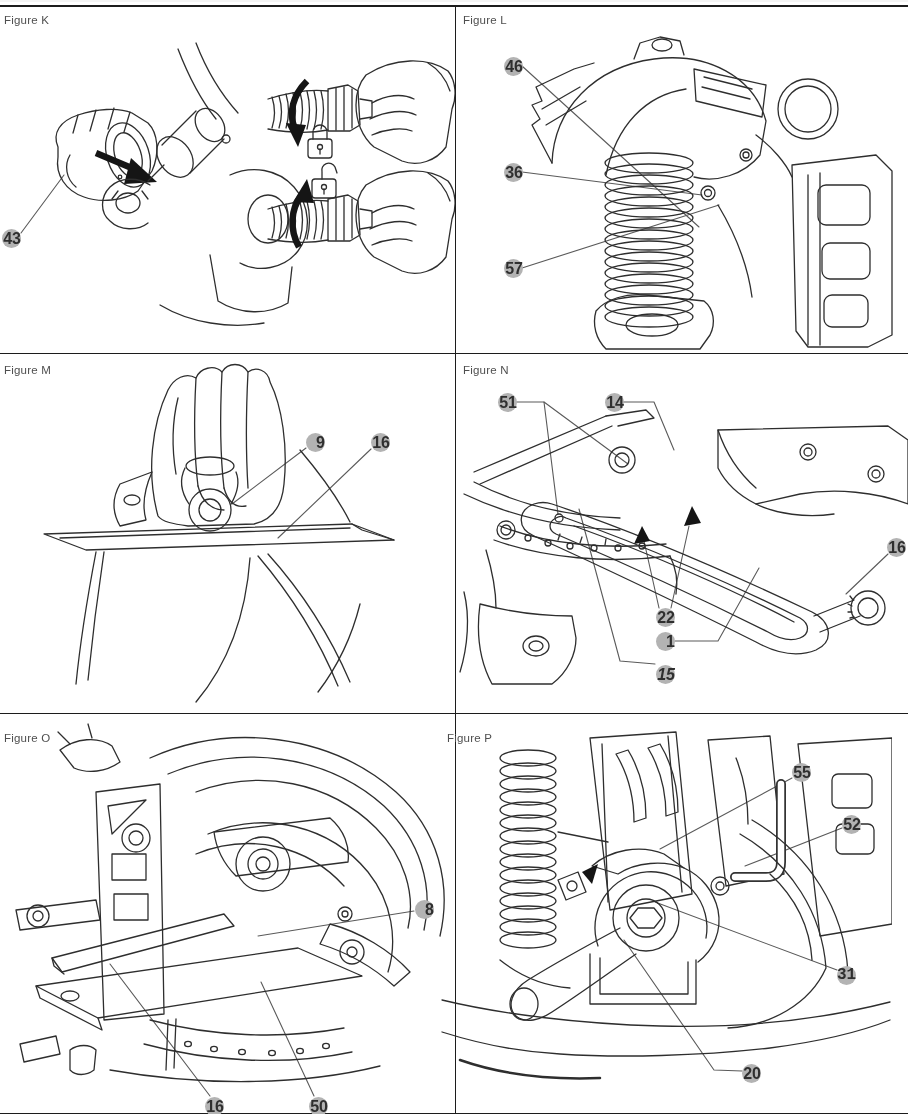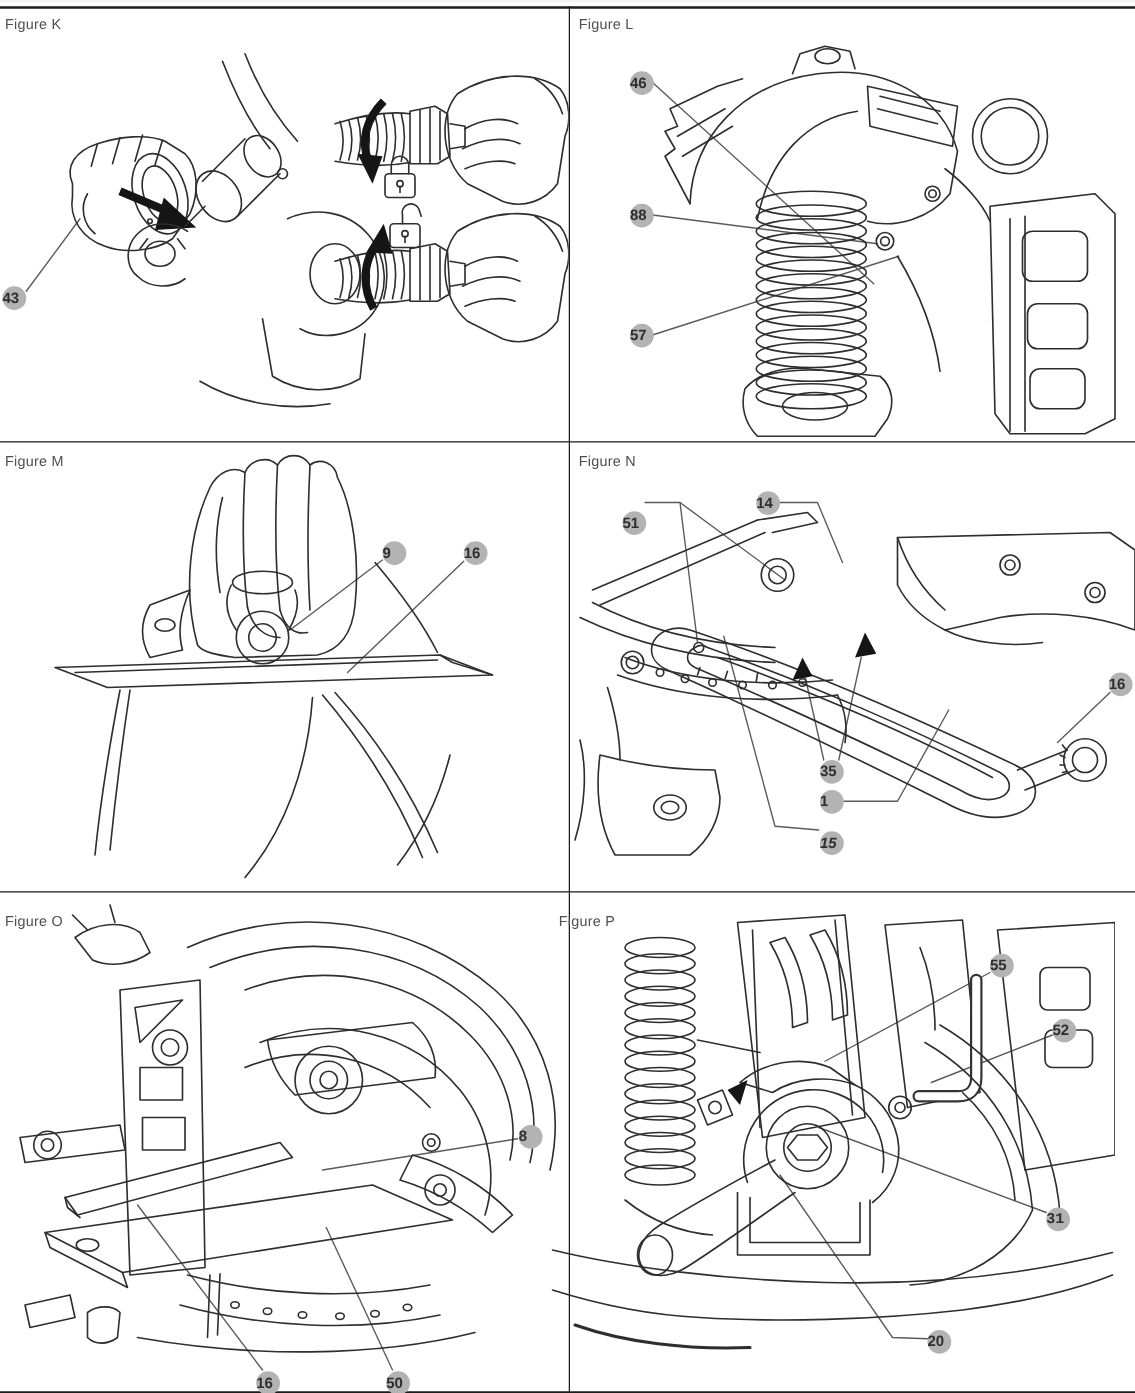--- a/index.html
+++ b/index.html
@@ -7,22 +7,22 @@
     --badge-bg:#b3b3b3; --badge-text:#2f2f2f; --figure-label:#4f4f4f;
   }
   html,body{margin:0;padding:0;background:#f4f4f4;}
   .page{position:relative;width:908px;height:1114px;background:var(--background);
         overflow:hidden;font-family:"Liberation Sans",sans-serif;margin:2px auto;}
   .gridline{position:absolute;background:var(--border);}
   .panel{position:absolute;}
   .panel svg{position:absolute;left:0;top:0;}
   .fig-label{position:absolute;font-size:11.5px;color:var(--figure-label);letter-spacing:.2px;}
   .badge{position:absolute;width:19px;height:19px;border-radius:50%;background:var(--badge-bg);
-         color:var(--badge-text);font-weight:bold;font-size:12px;line-height:19px;
-         text-align:left;z-index:3;}
+         color:var(--badge-text);font-weight:bold;font-size:16px;line-height:19px;
+         text-align:right;z-index:3;}
   g.art{stroke:var(--line-art);fill:none;stroke-width:1.3;stroke-linecap:round;stroke-linejoin:round;}
   .leader{stroke:var(--leader);stroke-width:1.1;fill:none;}
   .solid{fill:#151515;stroke:none;}
   .thick{stroke:#151515;stroke-width:6.5;fill:none;stroke-linecap:butt;}
 </style>
 </head>
 <body>
 
 <div class="page">
 
@@ -156,21 +156,21 @@
           <path d="M352,170 L352,340 M364,168 L364,340"></path>
         </g>
         <g>
           <path d="M140,306 C150,294 170,288 190,290 L248,296 C258,304 260,318 254,330 L244,344 L150,344 C140,334 136,320 140,306 Z"></path>
           <ellipse cx="196" cy="320" rx="26" ry="11"></ellipse>
         </g>
       </g>
     </svg>
     <span class="fig-label" style="left:7px;top:9px;">Figure L</span>
     <span class="badge" style="left:48px;top:52px;">46</span>
-    <span class="badge" style="left:48px;top:158px;">88</span>
+    <span class="badge" style="left:48px;top:158px;">36</span>
     <span class="badge" style="left:48px;top:254px;">57</span>
   </div>
 
   <div class="panel" style="left:0;top:352px;width:455px;height:359px;">
     <svg width="455" height="359" viewBox="0 0 455 359">
       <g class="art">
         <line class="leader" x1="306" y1="94" x2="232" y2="150"></line>
         <line class="leader" x1="371" y1="95" x2="278" y2="184"></line>
         <g>
           <path d="M158,162 C146,118 152,70 168,36 C174,24 186,18 196,24 C200,14 214,10 222,18 C228,8 242,8 248,18 C256,12 268,16 270,28 C282,52 288,92 284,130 C282,152 272,166 254,170 L188,172 C174,170 162,168 158,162 Z"></path>
@@ -264,24 +264,24 @@
           <path d="M358,262 L398,246 M364,278 L404,262"></path>
           <circle cx="412" cy="254" r="17"></circle>
             <circle cx="412" cy="254" r="10"></circle>
           <path d="M397,246 L394,242 M396,252 L392,250 M396,258 L392,258 M398,263 L394,264"></path>
           <path class="solid" d="M236,152 L228,172 L245,169 Z"></path>
           <path class="solid" d="M186,172 L178,190 L194,187 Z"></path>
         </g>
       </g>
     </svg>
     <span class="fig-label" style="left:7px;top:10px;text-align:right;">Figure N</span>
-    <span class="badge" style="left:42px;top:55px;">51</span>
+    <span class="badge" style="left:42px;top:39px;">51</span>
     <span class="badge" style="left:149px;top:39px;">14</span>
     <span class="badge" style="left:431px;top:184px;">16</span>
-    <span class="badge" style="left:200px;top:254px;">35</span>
+    <span class="badge" style="left:200px;top:254px;">22</span>
     <span class="badge" style="left:200px;top:278px;">1</span>
     <span class="badge" style="left:200px;top:311px;font-style:italic;">15</span>
   </div>
 
   <div class="panel" style="left:0;top:712px;width:455px;height:399px;">
     <svg width="455" height="399" viewBox="0 0 455 399">
       <g class="art">
         <line class="leader" x1="414" y1="197" x2="258" y2="222"></line>
         <line class="leader" x1="210" y1="382" x2="110" y2="250"></line>
         <line class="leader" x1="314" y1="382" x2="261" y2="268"></line>

